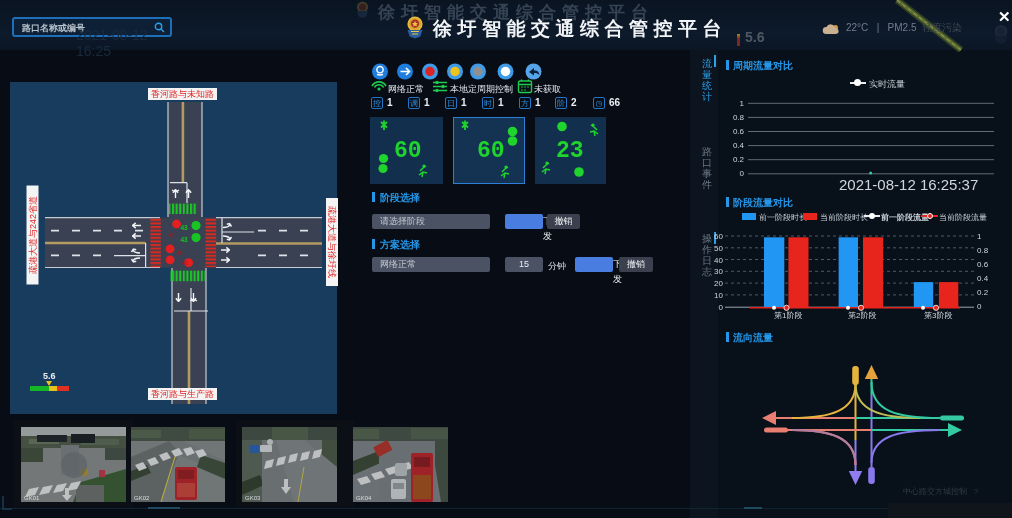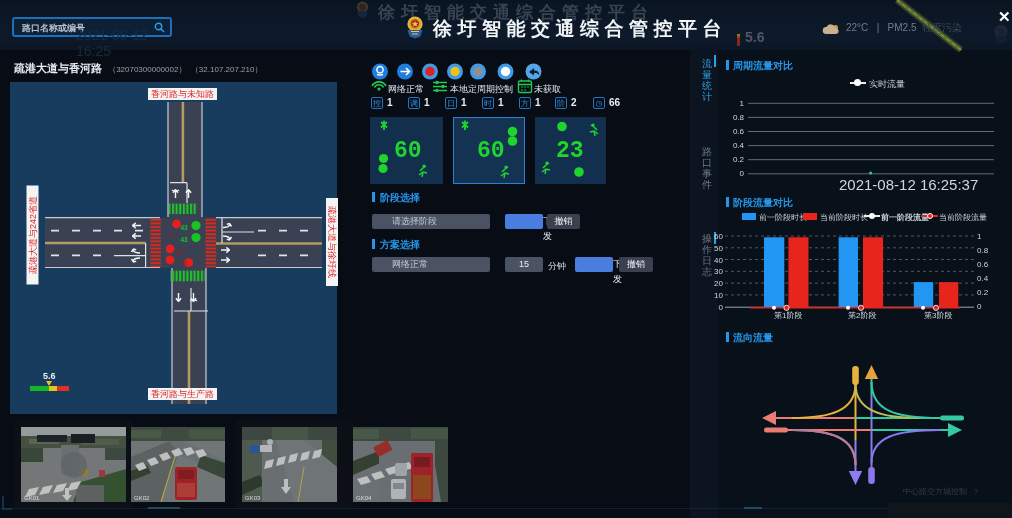--- a/index.html
+++ b/index.html
@@ -29,21 +29,21 @@
 .rlabel { position:absolute; background:#f4f4f4; color:#e02525; font-size:9px;
   line-height:12px; padding:0 3px; white-space:nowrap; }
 .statusrow { position:absolute; top:83px; color:#dfe6ec; font-size:9px; }
 .badge { position:absolute; top:97px; width:12px; height:12px; border:1px solid #2276c4;
   border-radius:2px; color:#2e8fe0; font-size:8px; text-align:center; line-height:11px; }
 .badgenum { position:absolute; top:97px; color:#e8eef4; font-size:10px; font-weight:bold; }
 .phasebox { position:absolute; top:117px; width:73px; height:67px; background:#12304e; }
 .sechead { position:absolute; color:#2596e8; font-size:10px; font-weight:bold; }
 .sechead::before { content:""; position:absolute; left:-8px; top:1px; width:3px; height:10px; background:#2596e8; }
 .input { position:absolute; background:#4a5263; border-radius:2px; color:#c3cad4;
-  font-size:9px; line-height:15px; padding-left:20px; }
+  font-size:9px; line-height:15px; padding-left:8px; }
 .btn { position:absolute; border-radius:2px; color:#eef2f6; font-size:9px;
   text-align:center; line-height:15px; }
 .btn.blue { background:#4a7de0;padding-left:38px; }
 .btn.gray { background:#3a404d; }
 
 #rightpanel { position:absolute; left:690px; top:50px; width:322px; height:468px; background:#081019; }
 .vtab { position:absolute; left:701px; width:12px; color:#6b7885; font-size:10px;
   line-height:11px; text-align:center; }
 .vtab.active { color:#2da0e8; }
 .rhead { position:absolute; color:#2596e8; font-size:10px; font-weight:bold; }
@@ -95,21 +95,20 @@
       <path d="M7,7 L10,10" stroke="#2d9fe8" stroke-width="1.4"></path>
     </svg>
   </div>
   <svg class="abs" style="left:822px;top:24px;" width="18" height="11" viewBox="0 0 18 11">
     <circle cx="13.5" cy="3.5" r="2.5" fill="#d89a40"></circle>
     <path d="M4,10 a3.5,3.5 0 0 1 0.5,-7 a4.5,4.5 0 0 1 8.5,1 a3,3 0 0 1 1,6 Z" fill="#c8b090"></path>
   </svg>
   <div id="weather" style="left:846px;">22°C&nbsp;&nbsp;&nbsp;|&nbsp;&nbsp;&nbsp;PM2.5&nbsp;&nbsp;<span style="color:#3d4750">轻度污染</span></div>
   <div id="closex">✕</div>
 
-  <div id="lp-title">疏港大道与香河路&nbsp;&nbsp;<span class="lp-code" style="color:#96a1ad;font-size:8px;font-weight:normal">（32070300000002）&nbsp;&nbsp;（32.107.207.210）</span></div>
   <div class="abs" style="left:10px;top:95px;width:9px;height:9px;border-left:2px solid #2a6aa0;border-top:2px solid #2a6aa0;opacity:.7;"></div>
   <div id="leftpanel">
   <svg width="327" height="332" viewBox="0 0 327 332">
 
     <rect x="35" y="135.7" width="277" height="49.8" fill="#3a4152"></rect>
     <rect x="158" y="20" width="34" height="116" fill="#3a4152"></rect>
     <rect x="162" y="185" width="34" height="137" fill="#3a4152"></rect>
     <rect x="150" y="135.7" width="57" height="49.8" fill="#3a4152"></rect>
 
     <g stroke="#c8ccd2" stroke-width="1.2" fill="none">

